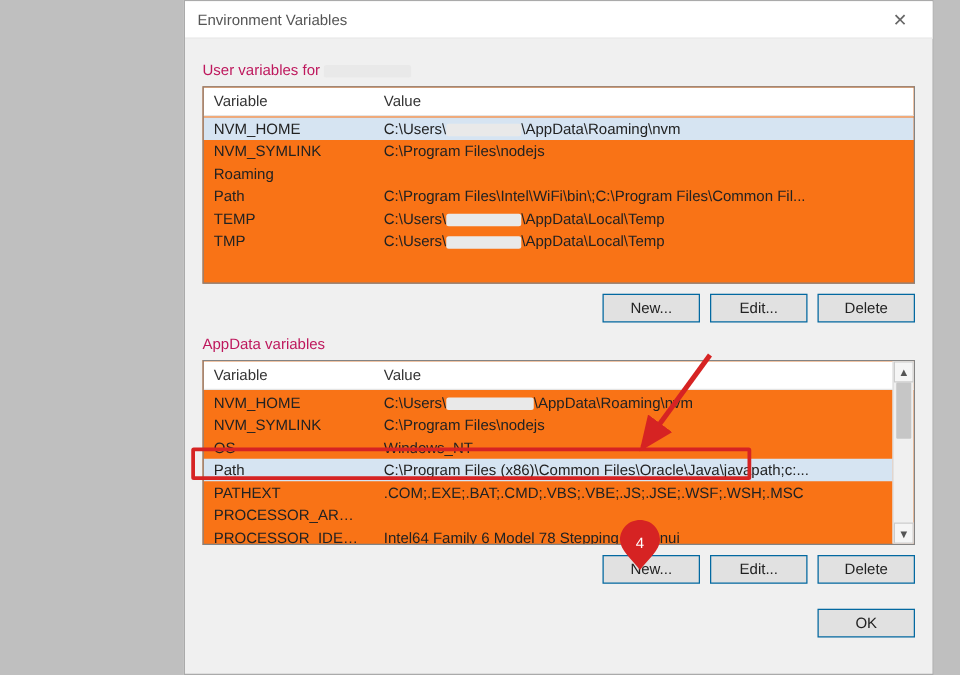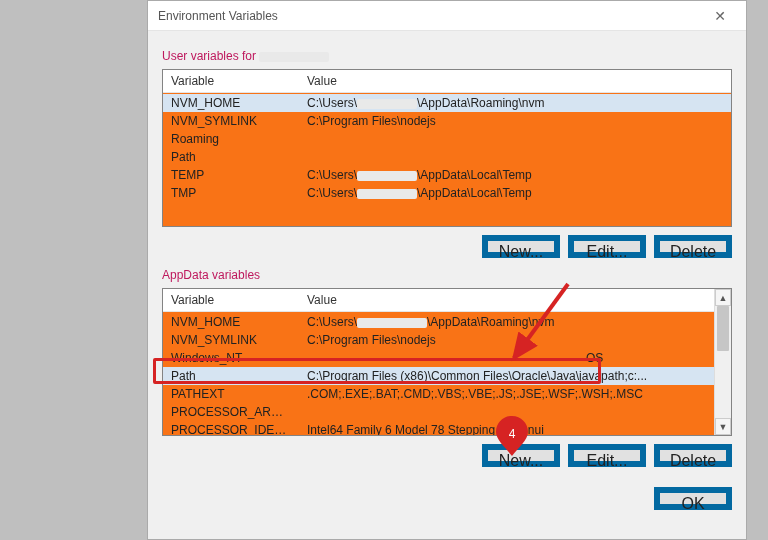--- a/index.html
+++ b/index.html
@@ -33,22 +33,22 @@
     .col.val { flex:1; }
     .row { display:flex; padding: 1px 0; }
     .row .cell { padding: 1px 8px; white-space: nowrap; overflow: hidden; text-overflow: ellipsis; color:#222; }
     .cell.v { width:136px; flex-shrink:0; }
     .cell.val { flex:1; }
     .row.sel { background:#d6e4f2; }
     .rows { position:absolute; top:24px; left:0; right:17px; }
     .listbox.nosb .rows { right:0; }
     .btnrow { display:flex; justify-content:flex-end; gap:8px; margin-top:8px; }
     .btn {
-      min-width: 78px; height: 23px; border:6px solid #0369a1; background:#e1e1e1;
-      text-align:center; line-height:21px; color:#222; font-size:16px;
+      min-width: 78px; height: 23px; border:1px solid #0369a1; background:#e1e1e1;
+      text-align:center; line-height:21px; color:#222; font-size:12px;
     }
     .bottom-btns { display:flex; justify-content:flex-end; gap:20px; padding:10px 14px 0 14px; }
     .smear { display:inline-block; background:#e9e9e9; border-radius:2px; height:10px; vertical-align:middle; }
     
     .anno-box {
       position:absolute; border:3px solid #d62323; border-radius:2px;
       left: 153px; top: 358px; width: 448px; height: 26px; pointer-events:none;
     }
     .anno-arrow {
       position:absolute; pointer-events:none;
@@ -87,20 +87,21 @@
             </div>
             <div class="row">
               <div class="cell v">NVM_SYMLINK</div>
               <div class="cell val">C:\Program Files\nodejs</div>
             </div>
             <div class="row">
               <div class="cell v">Roaming</div>
             </div>
             <div class="row">
               <div class="cell v">Path</div>
+              <div class="cell val">C:\Program Files\Intel\WiFi\bin\;C:\Program Files\Common Fil...</div>
             </div>
             <div class="row">
               <div class="cell v">TEMP</div>
               <div class="cell val"><span>C:\Users\</span><span class="smear" style="width: 60px;"></span><span>\AppData\Local\Temp</span></div>
             </div>
             <div class="row">
               <div class="cell v">TMP</div>
               <div class="cell val"><span>C:\Users\</span><span class="smear" style="width: 60px;"></span><span>\AppData\Local\Temp</span></div>
             </div>
           </div>
@@ -122,22 +123,22 @@
         <div class="rows" id="sys-rows">
             <div class="row">
               <div class="cell v">NVM_HOME</div>
               <div class="cell val"><span>C:\Users\</span><span class="smear" style="width: 70px;"></span><span>\AppData\Roaming\nvm</span></div>
             </div>
             <div class="row">
               <div class="cell v">NVM_SYMLINK</div>
               <div class="cell val">C:\Program Files\nodejs</div>
             </div>
             <div class="row">
+              <div class="cell v">OS</div>
               <div class="cell val">Windows_NT</div>
-              <div class="cell v">OS</div>
             </div>
             <div class="row sel">
               <div class="cell v">Path</div>
               <div class="cell val">C:\Program Files (x86)\Common Files\Oracle\Java\javapath;c:...</div>
             </div>
             <div class="row">
               <div class="cell v">PATHEXT</div>
               <div class="cell val">.COM;.EXE;.BAT;.CMD;.VBS;.VBE;.JS;.JSE;.WSF;.WSH;.MSC</div>
             </div>
             <div class="row">

